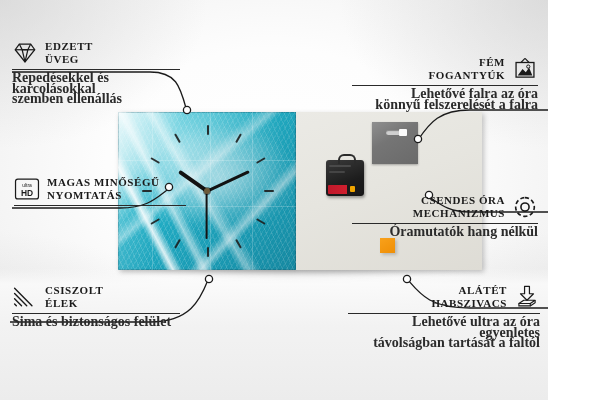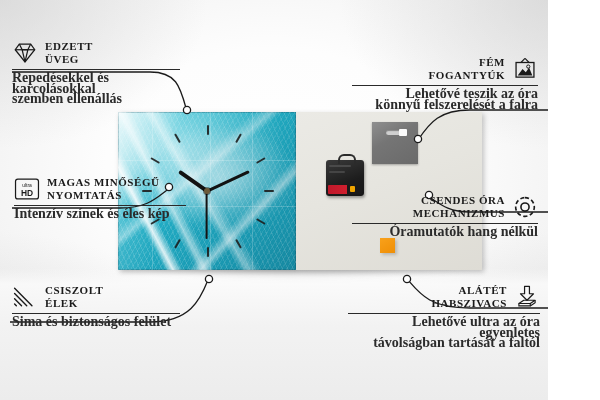--- a/index.html
+++ b/index.html
@@ -217,21 +217,20 @@
         <rect x="2" y="2" width="30" height="26" rx="3" fill="none" stroke="#1a1a1a" stroke-width="1.6"></rect>
         <text x="17" y="12" font-family="Liberation Sans, sans-serif" font-size="6.5" text-anchor="middle" fill="#1a1a1a">ultra</text>
         <text x="17" y="24" font-family="Liberation Sans, sans-serif" font-size="11" font-weight="bold" text-anchor="middle" fill="#1a1a1a">HD</text>
       </svg>
       <div>
         <div class="ttl">MAGAS MINŐSÉGŰ</div>
         <div class="ttl">NYOMTATÁS</div>
       </div>
     </div>
     <div class="rule"></div>
-    <div class="desc">Intenzív színek és éles kép</div>
   </div>
 
   <div class="feat left" style="left:12px;top:284px;width:168px;">
     <div class="head">
       <svg class="ico" viewBox="0 0 30 26">
         <g stroke="#1a1a1a" stroke-width="1.6" stroke-linecap="round">
           <path d="M3 3 L23 23"></path>
             <path d="M3 9 L17 23"></path>
             <path d="M3 15 L11 23"></path>
             <path d="M3 21 L5 23"></path>
@@ -254,21 +253,21 @@
       </div>
       <svg class="ico" viewBox="0 0 32 30">
         <path d="M16 2 L21 7" fill="none" stroke="#1a1a1a" stroke-width="1.4"></path>
         <path d="M16 2 L11 7" fill="none" stroke="#1a1a1a" stroke-width="1.4"></path>
         <rect x="5" y="7" width="22" height="18" fill="none" stroke="#1a1a1a" stroke-width="1.6"></rect>
         <path d="M7 23 L13 15 L17 19 L21 13 L25 23 Z" fill="#1a1a1a"></path>
         <circle cx="20" cy="12" r="2" fill="none" stroke="#1a1a1a" stroke-width="1.2"></circle>
       </svg>
     </div>
     <div class="rule"></div>
-    <div class="desc">Lehetővé teszik az óra</div>
+    <div class="desc">Lehetővé falra az óra</div>
     <div class="desc">könnyű felszerelését a falra</div>
   </div>
 
   <div class="feat right" style="right:10px;top:176px;width:186px;margin-top:18px;">
     <div class="head">
       <div>
         <div class="ttl">CSENDES ÓRA</div>
         <div class="ttl">MECHANIZMUS</div>
       </div>
       <svg class="ico" viewBox="0 0 32 32">

